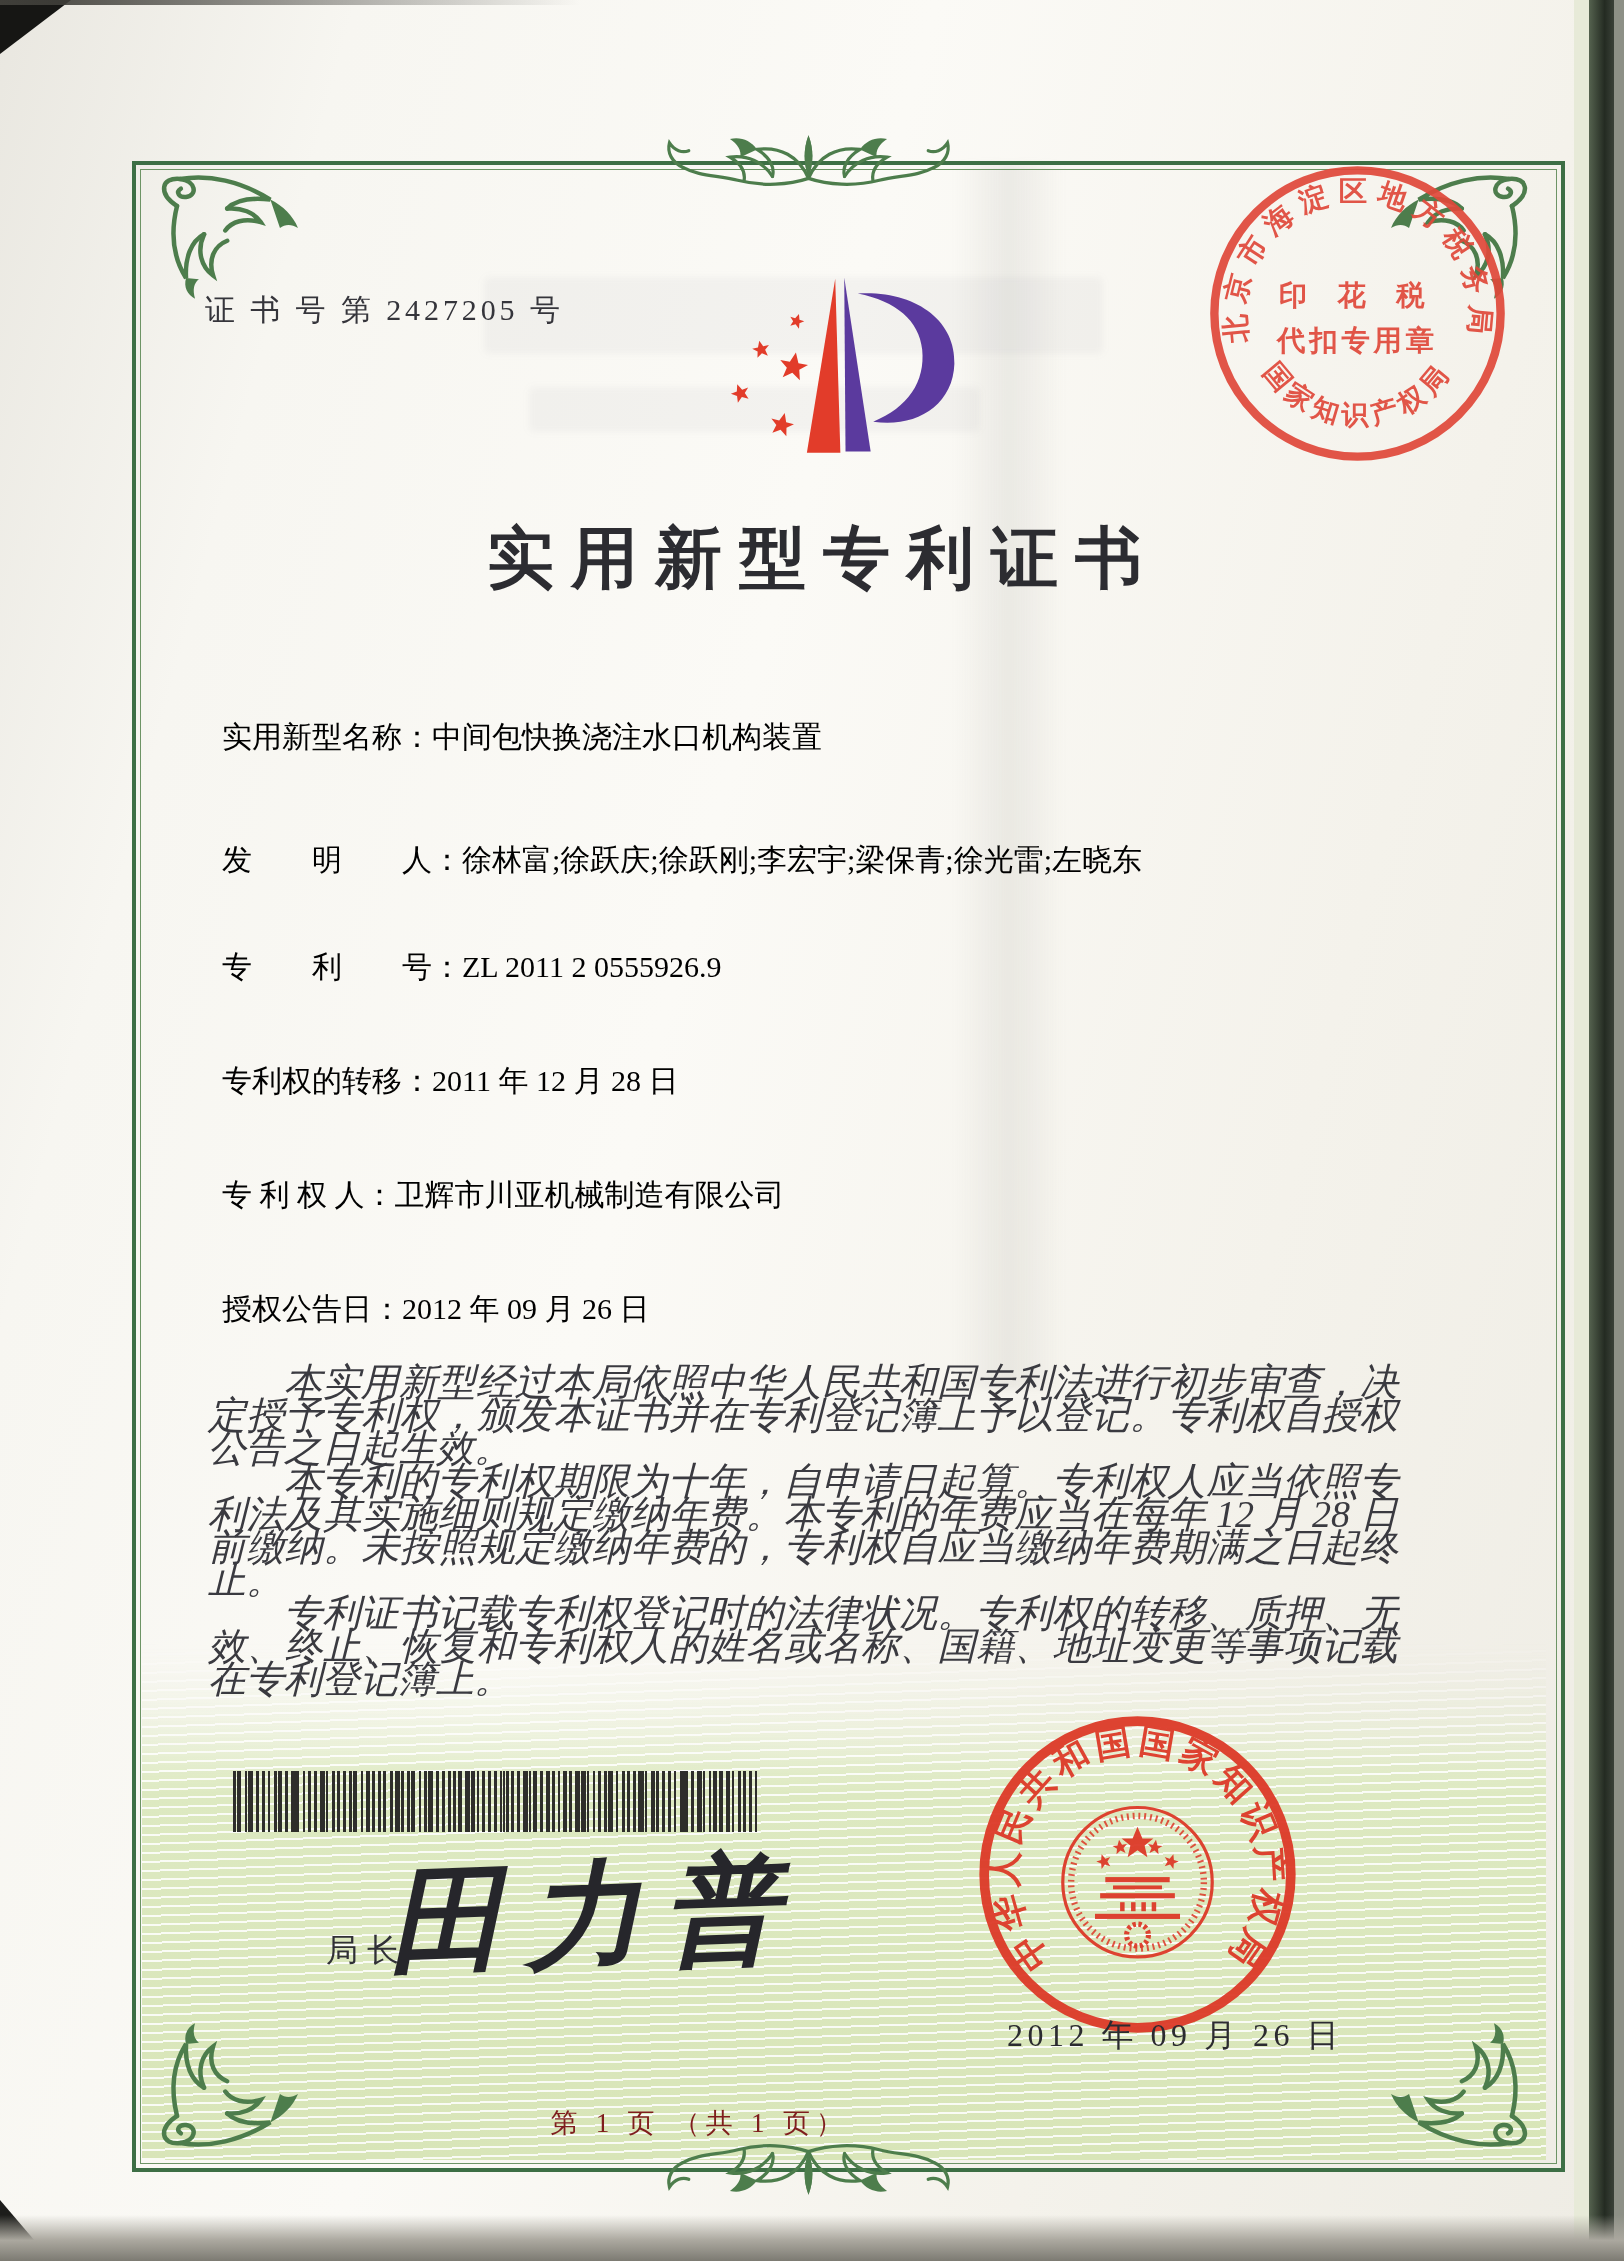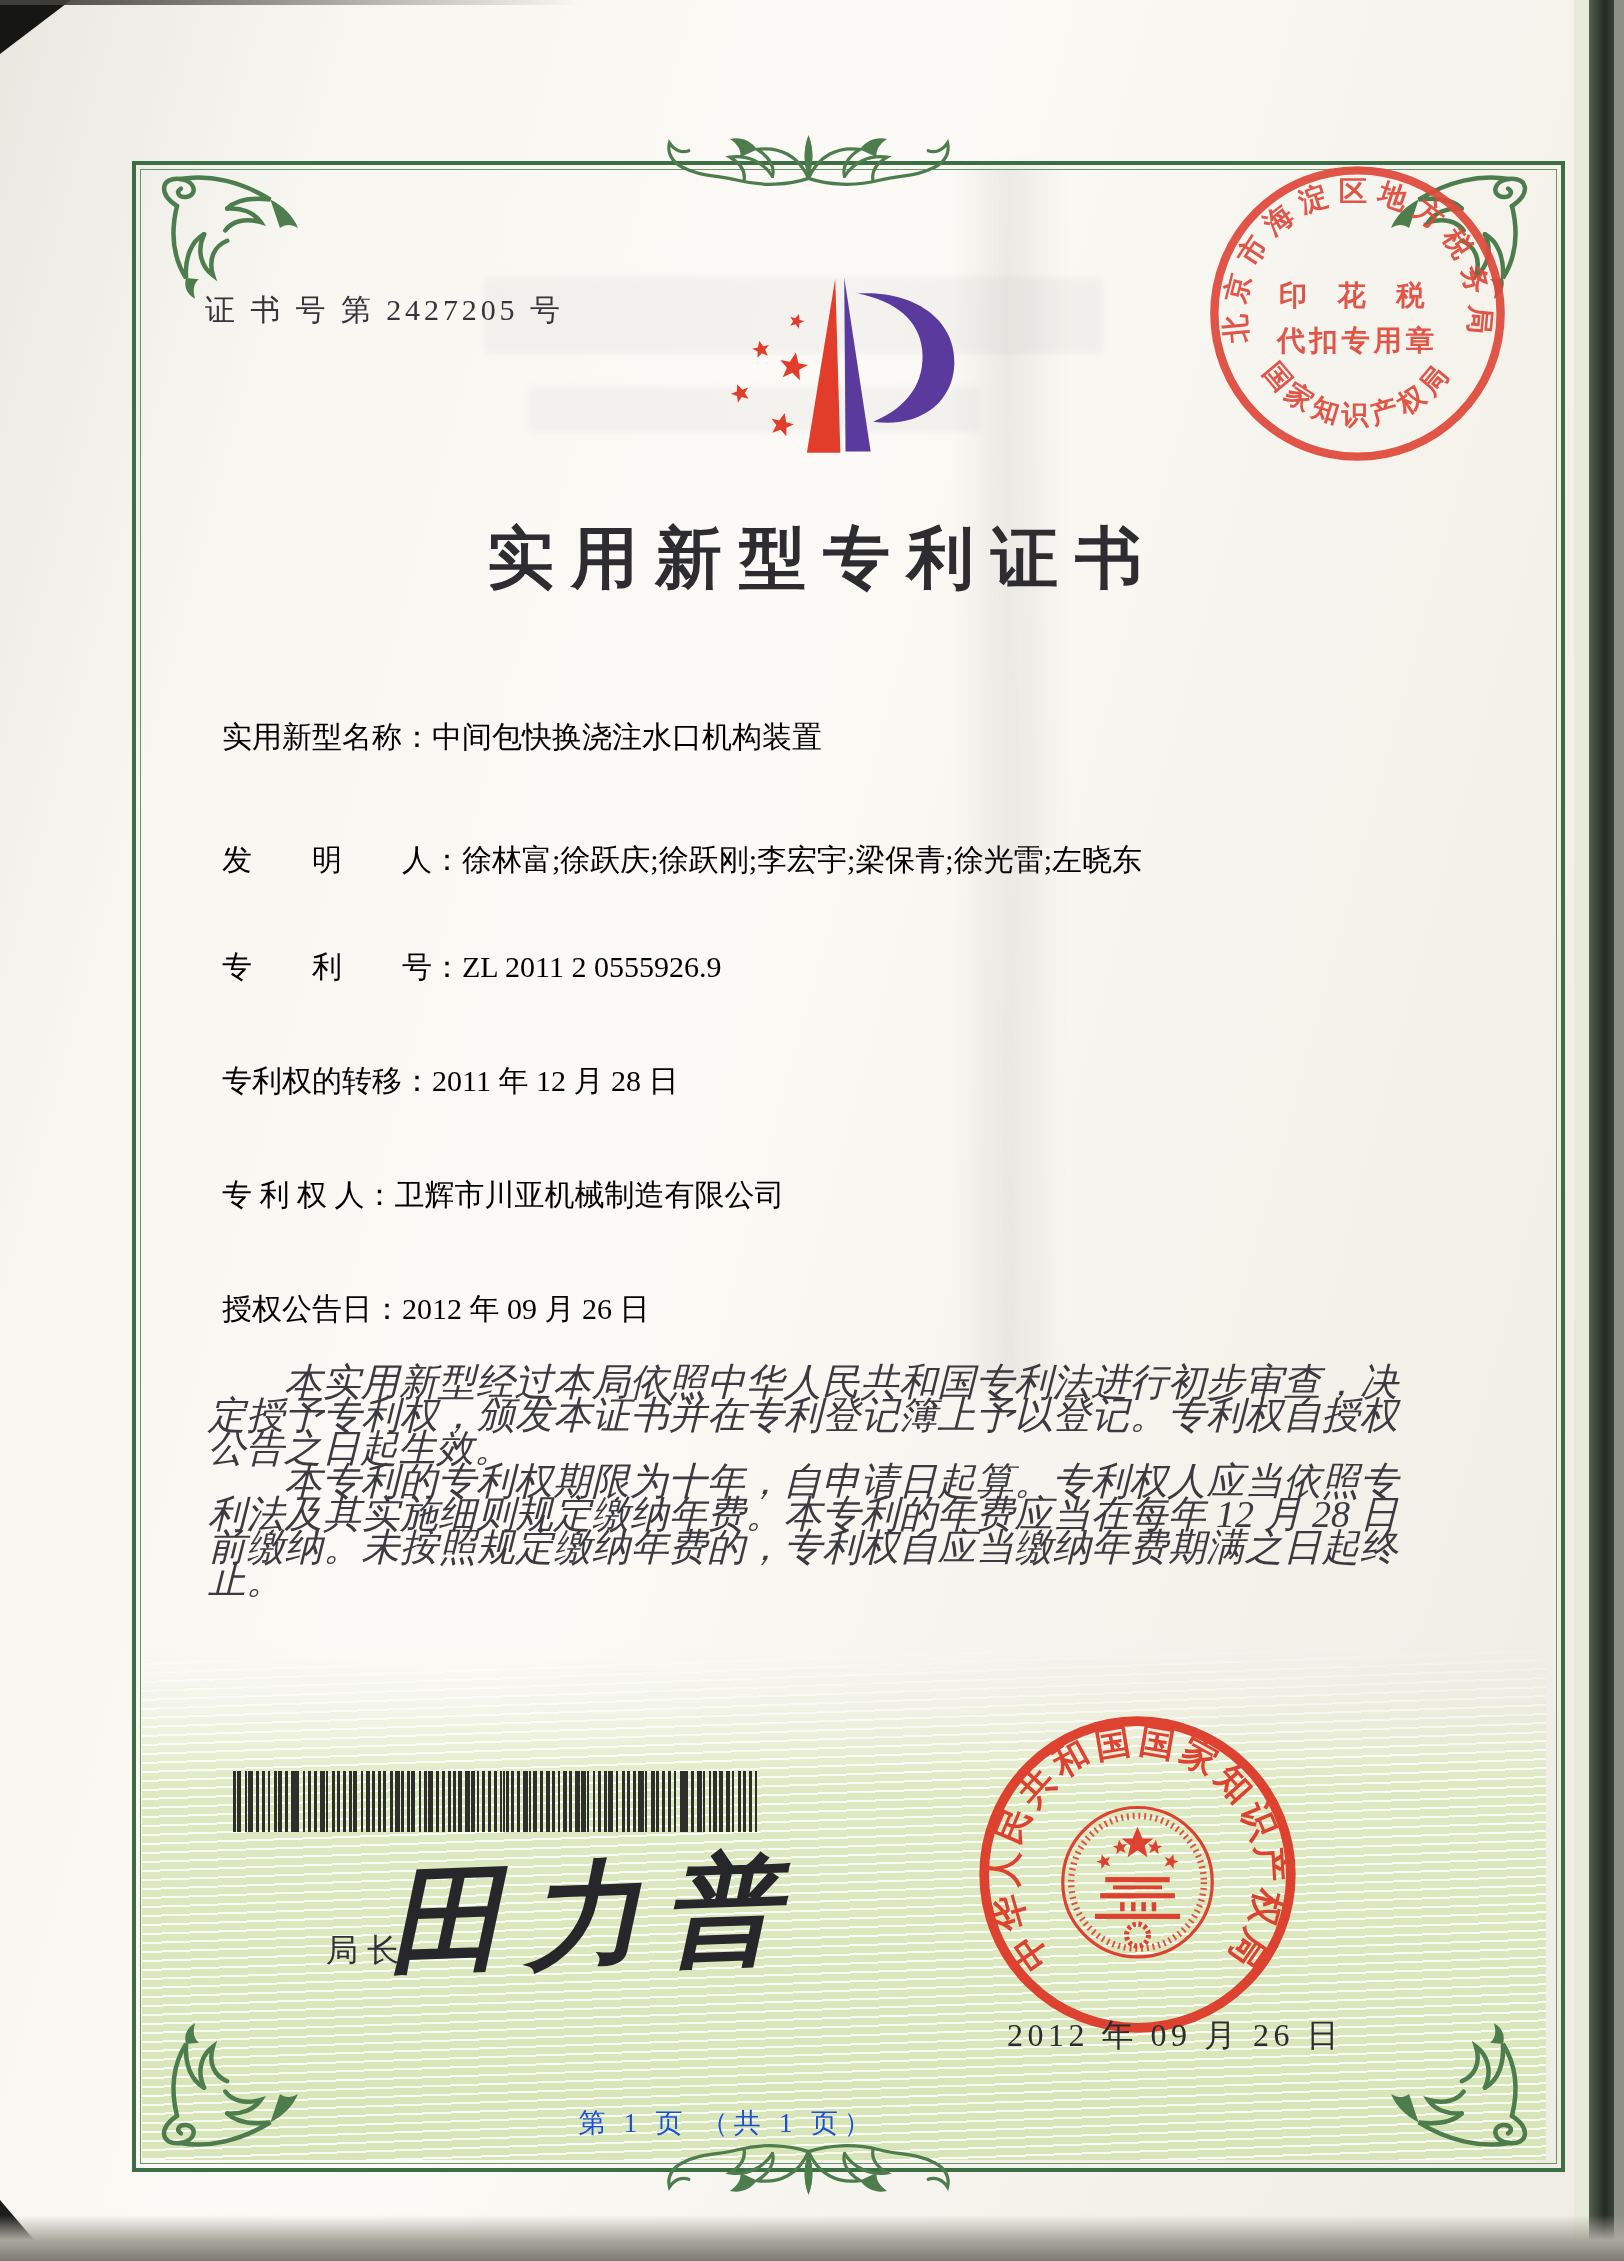--- a/index.html
+++ b/index.html
@@ -73,21 +73,21 @@
       repeating-linear-gradient(90deg,#2e2e2b 0 1.9px,transparent 1.9px 15px),
       repeating-linear-gradient(90deg,transparent 0 3.9px,#2e2e2b 3.9px 5.8px,transparent 5.8px 19.3px);
   }
 
   .director{position:absolute;left:326px;top:1929px;font-size:32px;letter-spacing:9px;color:#303036;}
   .signature{position:absolute;left:387px;top:1838px;font-size:116px;font-style:italic;font-weight:bold;
     letter-spacing:22px;color:#26262b;transform:rotate(-2deg);}
 
   .issue-date{position:absolute;left:1007px;top:2014px;font-size:32px;letter-spacing:4.5px;color:#2b2b30;z-index:6;}
   .footer{position:absolute;left:0;top:2105px;width:1399px;text-align:center;
-    font-size:27px;letter-spacing:5.8px;color:#1d4ed8;margin-left:28px;}
+    font-size:27px;letter-spacing:5.8px;color:#7f1d1d;}
 </style>
 </head>
 <body>
 
 <div class="paper"></div>
 
 <div class="edge-right-light"></div>
 <div class="edge-right-dark"></div>
 <div class="edge-right-gray"></div>
 <div class="corner-tl"></div>
@@ -212,20 +212,21 @@
 <div class="field f0"><span>实用新型名称：</span><span>中间包快换浇注水口机构装置</span></div>
 <div class="field f1"><span>发　　明　　人：</span><span>徐林富;徐跃庆;徐跃刚;李宏宇;梁保青;徐光雷;左晓东</span></div>
 <div class="field f2"><span>专　　利　　号：</span><span>ZL 2011 2 0555926.9</span></div>
 <div class="field f3"><span>专利权的转移：</span><span>2011 年 12 月 28 日</span></div>
 <div class="field f4"><span>专 利 权 人：</span><span>卫辉市川亚机械制造有限公司</span></div>
 <div class="field f5"><span>授权公告日：</span><span>2012 年 09 月 26 日</span></div>
 
 <div class="paras">
   <p>本实用新型经过本局依照中华人民共和国专利法进行初步审查，决定授予专利权，颁发本证书并在专利登记簿上予以登记。专利权自授权公告之日起生效。</p>
   <p>本专利的专利权期限为十年，自申请日起算。专利权人应当依照专利法及其实施细则规定缴纳年费。本专利的年费应当在每年 12 月 28 日前缴纳。未按照规定缴纳年费的，专利权自应当缴纳年费期满之日起终止。</p>
+  <p>专利证书记载专利权登记时的法律状况。专利权的转移、质押、无效、终止、恢复和专利权人的姓名或名称、国籍、地址变更等事项记载在专利登记簿上。</p>
 </div>
 
 <div class="barcode"></div>
 
 <div class="director">局长</div>
 <div class="signature">田力普</div>
 
 <svg class="seal-office" viewBox="0 0 520 520">
   <circle cx="260" cy="260" r="238" fill="none" stroke="#dd3a28" stroke-width="15"></circle>
   <path id="sealArc" d="M127.1,392.9 A188,188 0 1 1 392.9,392.9" fill="none"></path>

